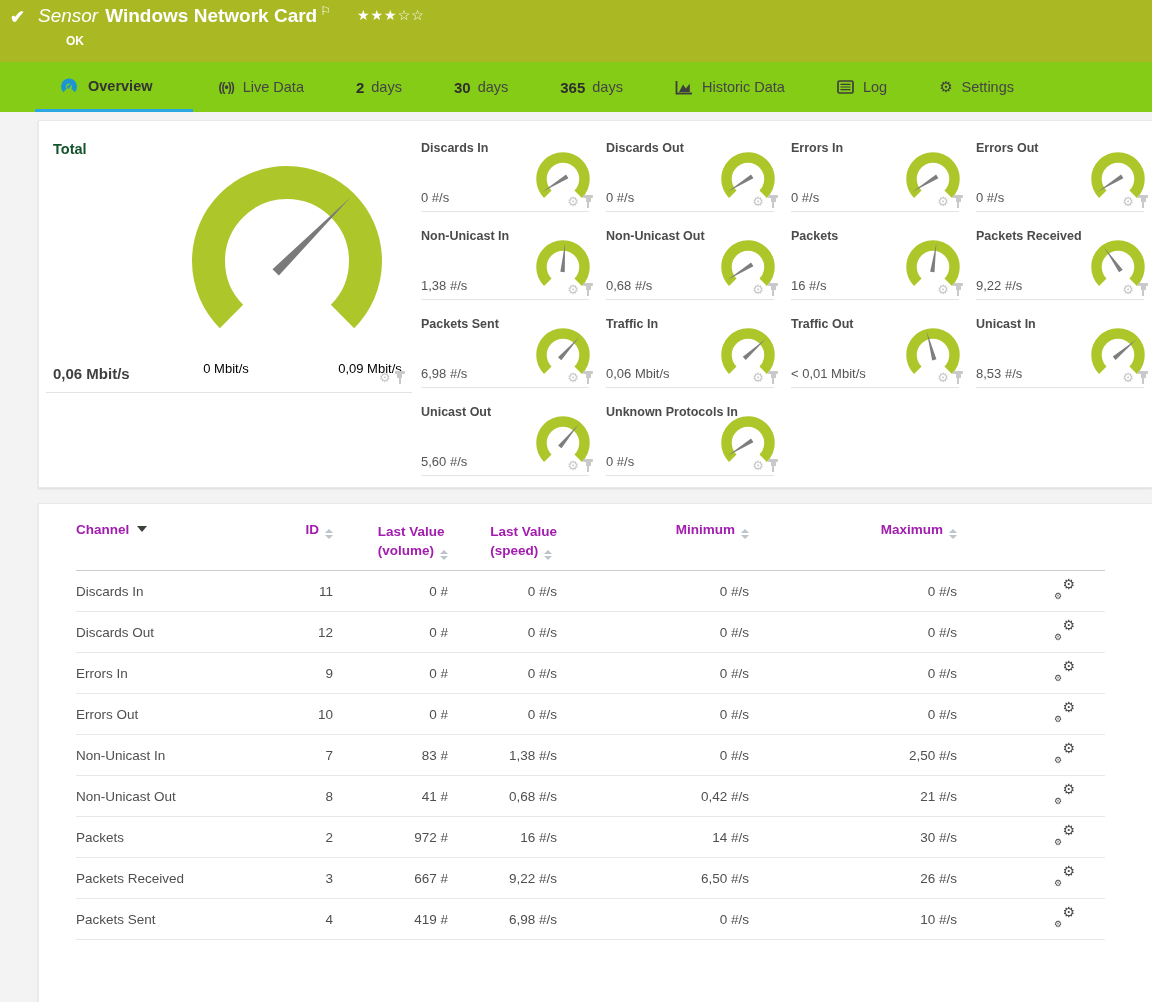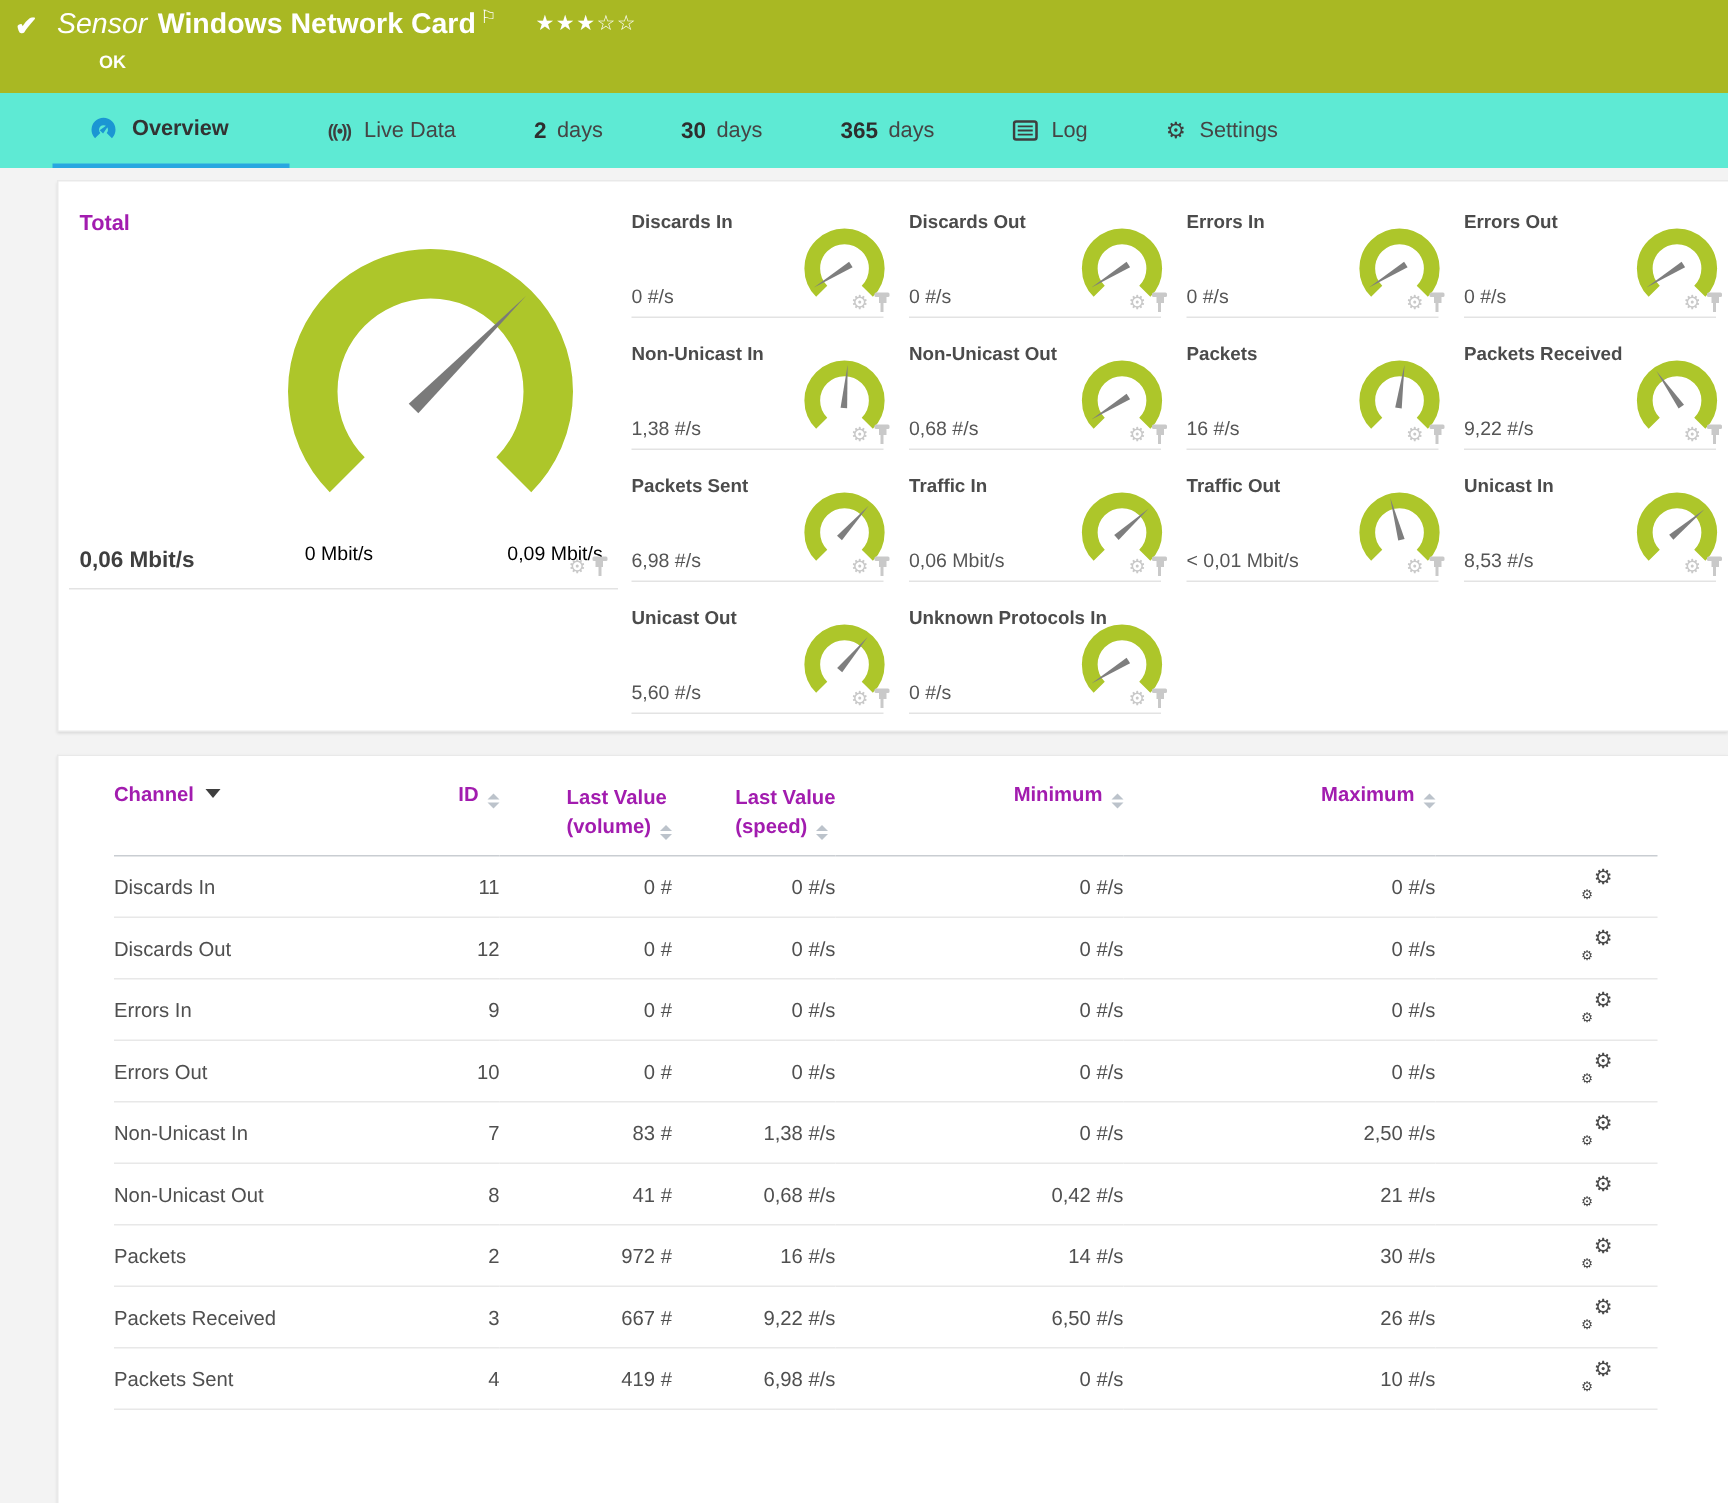--- a/index.html
+++ b/index.html
@@ -10,39 +10,39 @@
   .topbar{height:62px;background:#a9b823;position:relative;color:#fff;}
   .check{position:absolute;left:10px;top:6px;font-size:18px;font-weight:bold;}
   .title-line{position:absolute;left:38px;top:4px;font-size:19px;white-space:nowrap;}
   .kind{font-style:italic;font-weight:400;margin-right:7px;}
   .name{font-weight:700;}
   .flag{font-size:12px;vertical-align:super;margin-left:3px;}
   .stars{margin-left:26px;font-size:14px;letter-spacing:1px;vertical-align:2px;}
   .status{position:absolute;left:66px;top:34px;font-size:12px;font-weight:700;}
 
   
-  .tabs{display:flex;align-items:stretch;height:50px;background:#5eead4;padding-left:35px;}
+  .tabs{display:flex;align-items:stretch;height:50px;background:#84cc16;padding-left:35px;}
   .tab{display:flex;align-items:center;gap:9px;padding:0 26px;font-size:14.5px;
        color:#454545;cursor:pointer;white-space:nowrap;}
   .tab.active{border-bottom:3px solid #28a7e0;padding:0 40px 0 24px;}
   .tab.active .tab-label{font-weight:700;color:#333;}
   .tab-num{font-weight:700;color:#2e2e2e;font-size:15px;margin-right:-2px;}
   .tab-icon{display:inline-flex;align-items:center;}
   .tab-icon.txt{font-size:12px;font-weight:700;color:#3e3e3e;letter-spacing:-1px;}
   .tab-icon .gearglyph{font-size:15px;color:#3e3e3e;}
 
   
   .card{background:#fff;margin-left:38px;box-shadow:0 1px 2px rgba(0,0,0,0.10);
         border:1px solid #e9e9e9;border-right:none;}
   .gauges-card{margin-top:8px;height:368px;position:relative;width:1114px;box-sizing:border-box;}
   .table-card{margin-top:15px;width:1114px;min-height:520px;box-sizing:border-box;
               padding:0 47px 0 37px;}
 
   
-  .total-label{position:absolute;left:14px;top:20px;font-size:14.5px;font-weight:700;color:#a21caf;}
+  .total-label{position:absolute;left:14px;top:20px;font-size:14.5px;font-weight:700;color:#14532d;}
   .total-gauge{position:absolute;left:142px;top:42px;}
   .scale-min,.scale-max{position:absolute;top:240px;width:110px;text-align:center;
         font-size:13px;color:#000000;}
   .scale-min{left:132px;}
   .scale-max{left:276px;}
   .total-value{position:absolute;left:14px;top:244px;font-size:15px;font-weight:700;color:#3f3f3f;}
   .total-divider{position:absolute;left:7px;top:271px;width:366px;height:1px;background:#e3e3e3;}
   .total-tools{position:absolute;left:340px;top:250px;}
 
   
@@ -126,20 +126,30 @@
       <span class="tab-num">30</span>
       <span class="tab-label">days</span>
     </div>
 
     <div class="tab">
 
       <span class="tab-num">365</span>
       <span class="tab-label">days</span>
     </div>
 
+    <div class="tab">
+      <span class="tab-icon">
+          <svg width="18" height="15">
+            <path d="M1.5 1 V13.5 H17" stroke="#3e3e3e" stroke-width="1.8" fill="none"></path>
+            <path d="M4 12 L8 4.5 L10.8 8.5 L14.8 3.8 V12 Z" fill="#3e3e3e"></path>
+          </svg>
+        </span>
+
+      <span class="tab-label">Historic Data</span>
+    </div>
 
     <div class="tab">
       <span class="tab-icon">
           <svg width="17" height="14">
             <rect x="1" y="1" width="15" height="12" rx="1.5" fill="none" stroke="#3e3e3e" stroke-width="1.7"></rect>
             <path d="M3.5 4.3 H13.5 M3.5 7 H13.5 M3.5 9.7 H13.5" stroke="#3e3e3e" stroke-width="1.2"></path>
           </svg>
         </span>
 
       <span class="tab-label">Log</span>

